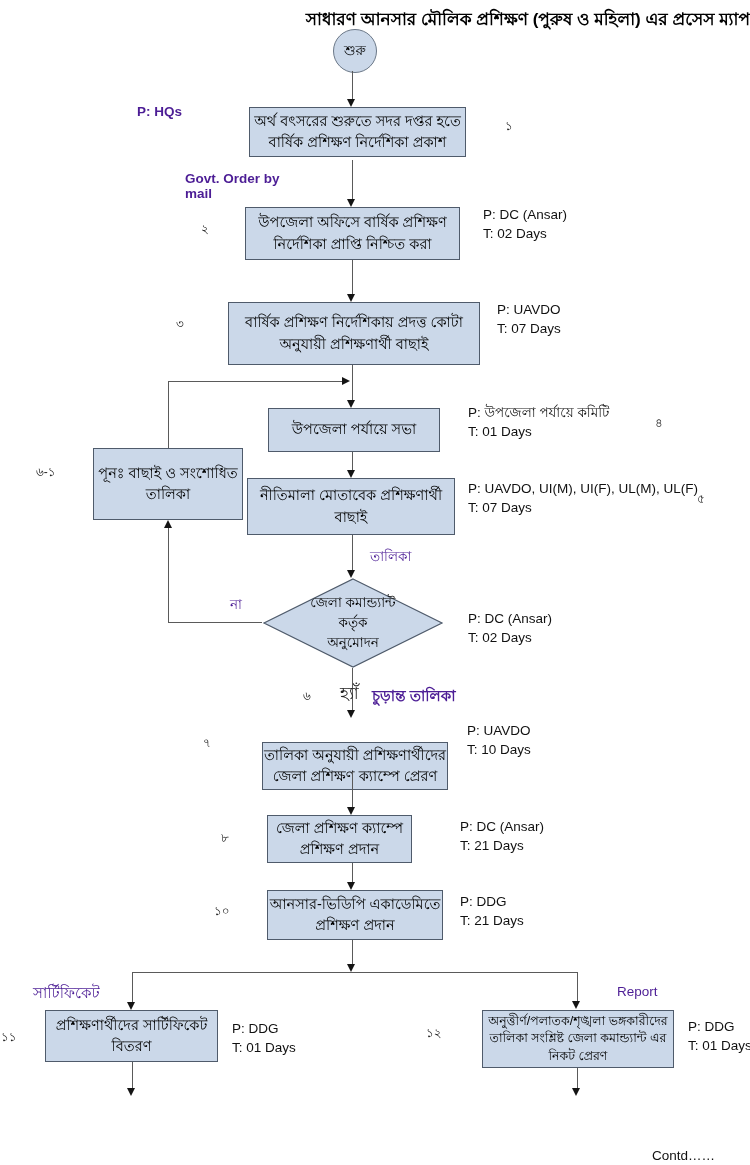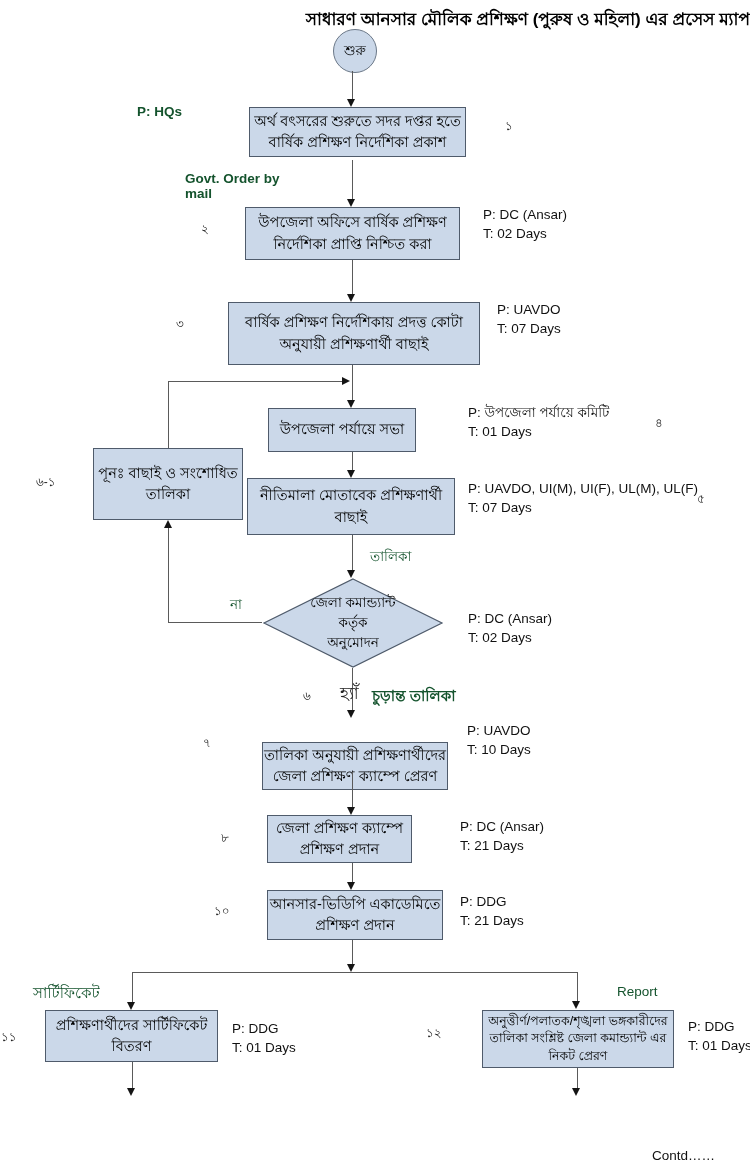--- a/index.html
+++ b/index.html
@@ -10,21 +10,21 @@
   .circle{position:absolute;left:333px;top:29px;width:42px;height:42px;border-radius:50%;
           background:#cbd8e9;border:1px solid #6b7888;display:flex;align-items:center;
           justify-content:center;font-size:13.5px;}
   .box{position:absolute;background:#cbd8e9;border:1px solid #4f5b6b;
        display:flex;align-items:center;justify-content:center;text-align:center;
        white-space:pre-line;font-size:14.5px;line-height:1.45;box-sizing:border-box;}
   .dtext{position:absolute;inset:0;display:flex;align-items:center;justify-content:center;
          text-align:center;white-space:pre-line;font-size:13.5px;line-height:1.5;}
   .pt{position:absolute;font-size:13.5px;line-height:1.4;color:#111;white-space:nowrap;}
   .num{position:absolute;font-size:12px;color:#222;}
-  .blbl{position:absolute;font-size:13.5px;color:#14532d;white-space:pre-line;}
+  .blbl{position:absolute;font-size:13.5px;color:#4c1d95;white-space:pre-line;}
   .bold{font-weight:bold;}
   .vl{position:absolute;width:1px;background:#5a5a5a;}
   .hl{position:absolute;height:1px;background:#5a5a5a;}
   .ad{position:absolute;width:0;height:0;border-left:4.5px solid transparent;
       border-right:4.5px solid transparent;border-top:8px solid #141414;}
   .ar{position:absolute;width:0;height:0;border-top:4.5px solid transparent;
       border-bottom:4.5px solid transparent;border-left:8px solid #141414;}
   .au{position:absolute;width:0;height:0;border-left:4.5px solid transparent;
       border-right:4.5px solid transparent;border-bottom:8px solid #141414;}
   .diamond{position:absolute;left:262px;top:578px;width:182px;height:90px;}
@@ -76,32 +76,32 @@
     <div>P: UAVDO</div>
     <div>T: 07 Days</div>
   </div>
   <div class="vl" style="left:351.5px;top:365px;height:35px"></div>
   <div class="ad" style="left:347px;top:400px"></div>
 
   <div class="vl" style="left:168px;top:381px;height:67px"></div>
   <div class="hl" style="left:168px;top:381px;width:174px"></div>
   <div class="ar" style="left:342px;top:377px"></div>
 
-  <div class="box" style="left:268px;top:408px;width:148px;height:44px">
+  <div class="box" style="left:268px;top:408px;width:172px;height:44px">
     <span>উপজেলা পর্যায়ে সভা</span>
   </div>
   <div class="pt" style="left:468px;top:404px">
     <div>P: উপজেলা পর্যায়ে কমিটি</div>
     <div>T: 01 Days</div>
   </div>
   <div class="num" style="left:655px;top:414px">৪</div>
   <div class="vl" style="left:351.5px;top:452px;height:18px"></div>
   <div class="ad" style="left:347px;top:470px"></div>
 
-  <div class="num" style="left:36px;top:473px">৬-১</div>
+  <div class="num" style="left:36px;top:463px">৬-১</div>
   <div class="box" style="left:93px;top:448px;width:150px;height:72px">
     <span>পূনঃ  বাছাই ও সংশোধিত
 তালিকা</span>
   </div>
 
   <div class="box" style="left:247px;top:478px;width:208px;height:57px">
     <span>নীতিমালা মোতাবেক প্রশিক্ষণার্থী
 বাছাই</span>
   </div>
   <div class="pt" style="left:468px;top:480px">

